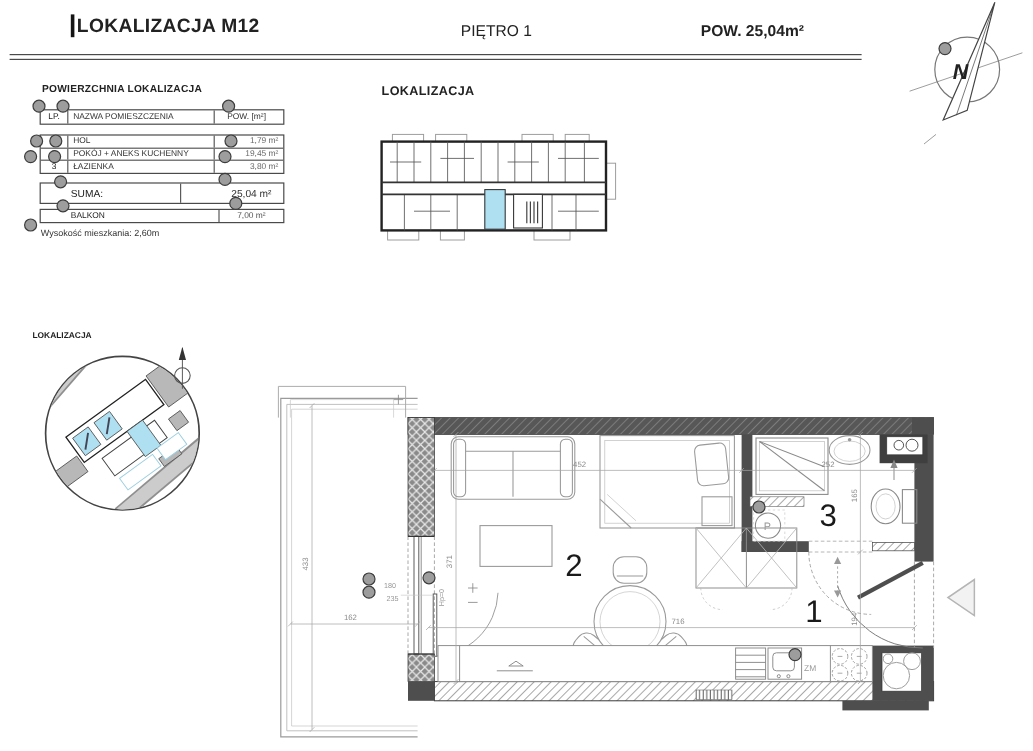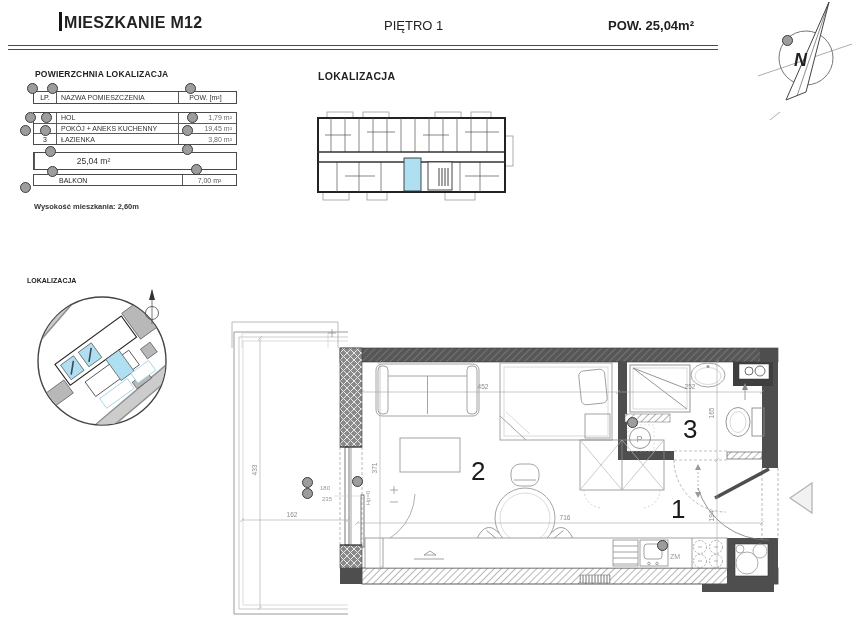--- a/index.html
+++ b/index.html
@@ -2,55 +2,55 @@
 <html><head>
 <meta charset="utf-8">
 <style>
   html,body{margin:0;padding:0;}
   body{position:relative;width:861px;height:626px;background:#fff;overflow:hidden;
        font-family:"Liberation Sans",sans-serif;color:#222;}
   .abs{position:absolute;}
   
   .h-title{left:64px;top:14px;font-size:16px;font-weight:bold;letter-spacing:.3px;}
   .h-floor{left:384px;top:18px;font-size:13px;font-weight:normal;}
-  .h-area{left:584px;top:18px;font-size:13px;font-weight:bold;margin-left:24px;}
+  .h-area{left:584px;top:18px;font-size:13px;font-weight:bold;}
   .h-rule{left:8px;top:45px;width:710px;height:3px;border-top:1.5px solid #4a4a4a;border-bottom:1.5px solid #4a4a4a;}
   .h-tick{left:59px;top:12px;width:3px;height:19px;background:#141414;}
   
   .t-title{left:35px;top:69px;font-size:8.5px;font-weight:bold;letter-spacing:.2px;}
   .tbl{left:33px;width:204px;border:1px solid #4a4a4a;box-sizing:border-box;font-size:7px;}
   .thdr{top:91px;height:13px;display:flex;align-items:stretch;}
   .trows{top:112px;height:33px;display:flex;flex-direction:column;}
   .trow{flex:1;display:flex;border-bottom:.8px solid #5a5a5a;}
   .trow:last-child{border-bottom:none;}
   .c-lp{width:22px;border-right:.8px solid #5a5a5a;display:flex;align-items:center;justify-content:center;}
   .c-nm{flex:1;display:flex;align-items:center;padding-left:4px;color:#333;}
   .c-ar{width:53px;border-left:.8px solid #5a5a5a;display:flex;align-items:center;justify-content:flex-end;padding-right:4px;color:#6a6a6a;}
   .box2{display:flex;}
   .suma{top:152px;height:18px;font-size:8.5px;}
   .balk{top:174px;height:12px;}
   .b-l{flex:1;display:flex;align-items:center;padding-left:25px;}
   .b-r{width:53px;border-left:.8px solid #5a5a5a;display:flex;align-items:center;justify-content:center;color:#555;}
-  .t-note{left:34px;top:202px;font-size:7.5px;color:#333;font-weight:bold;}
+  .t-note{left:34px;top:190px;font-size:7.5px;color:#333;}
   
   .loc1{left:318px;top:70px;font-size:10.5px;font-weight:bold;letter-spacing:.3px;}
   .loc2{left:27px;top:277px;font-size:7px;font-weight:bold;}
   
   .dot{position:absolute;width:11px;height:11px;border-radius:50%;background:#9d9d9d;
        border:1.5px solid #3c3c3c;box-sizing:border-box;}
   svg text{font-family:"Liberation Sans",sans-serif;}
   .dimtx{font-size:6.5px;fill:#8c8c8c;}
   .roomtx{font-size:26px;font-weight:500;fill:#1a1a1a;}
   .smalltx{font-size:6px;fill:#999;}
 </style>
 </head>
 <body>
 
 <div class="abs h-tick"></div>
-<div class="abs h-title">MIESZKANIE M12</div>
+<div class="abs h-title">LOKALIZACJA M12</div>
 <div class="abs h-floor">PIĘTRO 1</div>
 <div class="abs h-area">POW. 25,04m²</div>
 <div class="abs h-rule"></div>
 
 <svg class="abs" style="left:750px;top:0;" width="110" height="122" viewBox="0 0 110 122">
   <line x1="8" y1="76" x2="102" y2="44" stroke="#8a8a8a" stroke-width="0.7"></line>
   <line x1="30" y1="112" x2="20" y2="120" stroke="#8a8a8a" stroke-width="0.7"></line>
   <circle cx="56" cy="58" r="27" fill="none" stroke="#777" stroke-width="1"></circle>
   <polygon points="79,2 36,100 56,92" fill="#fff" stroke="#444" stroke-width="1"></polygon>
   <line x1="79" y1="2" x2="47" y2="96" stroke="#444" stroke-width="0.6"></line>
@@ -74,20 +74,21 @@
     <div class="c-nm">POKÓJ + ANEKS KUCHENNY</div>
     <div class="c-ar">19,45 m²</div>
   </div>
   <div class="trow">
     <div class="c-lp">3</div>
     <div class="c-nm">ŁAZIENKA</div>
     <div class="c-ar">3,80 m²</div>
   </div>
 </div>
 <div class="abs tbl box2 suma">
+  <div class="b-l">SUMA:</div>
   <div class="b-r" style="font-size:8.5px;color:#333;padding-left:32px;">25,04 m²</div>
 </div>
 <div class="abs tbl box2 balk">
   <div class="b-l">BALKON</div>
   <div class="b-r">7,00 m²</div>
 </div>
 <div class="abs t-note">Wysokość mieszkania: 2,60m</div>
 
 <div class="abs loc1">LOKALIZACJA</div>
 <svg class="abs" style="left:315px;top:110px;" width="200" height="95" viewBox="0 0 200 95">

